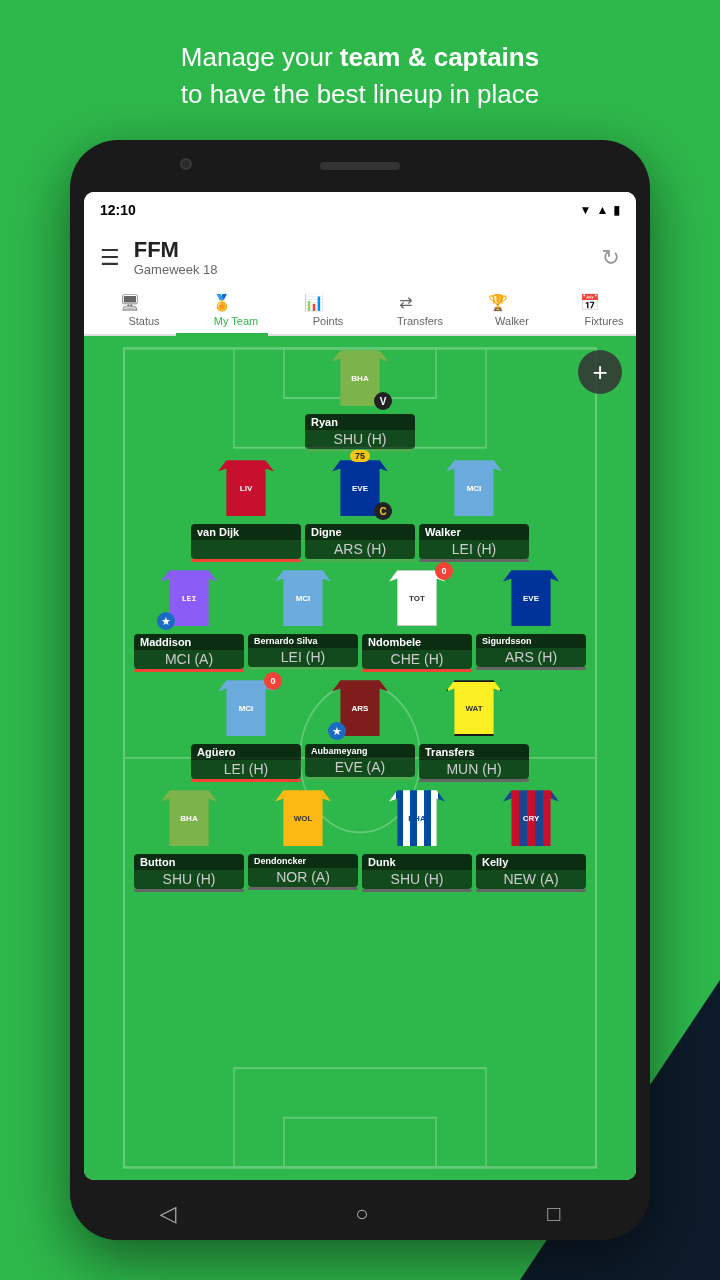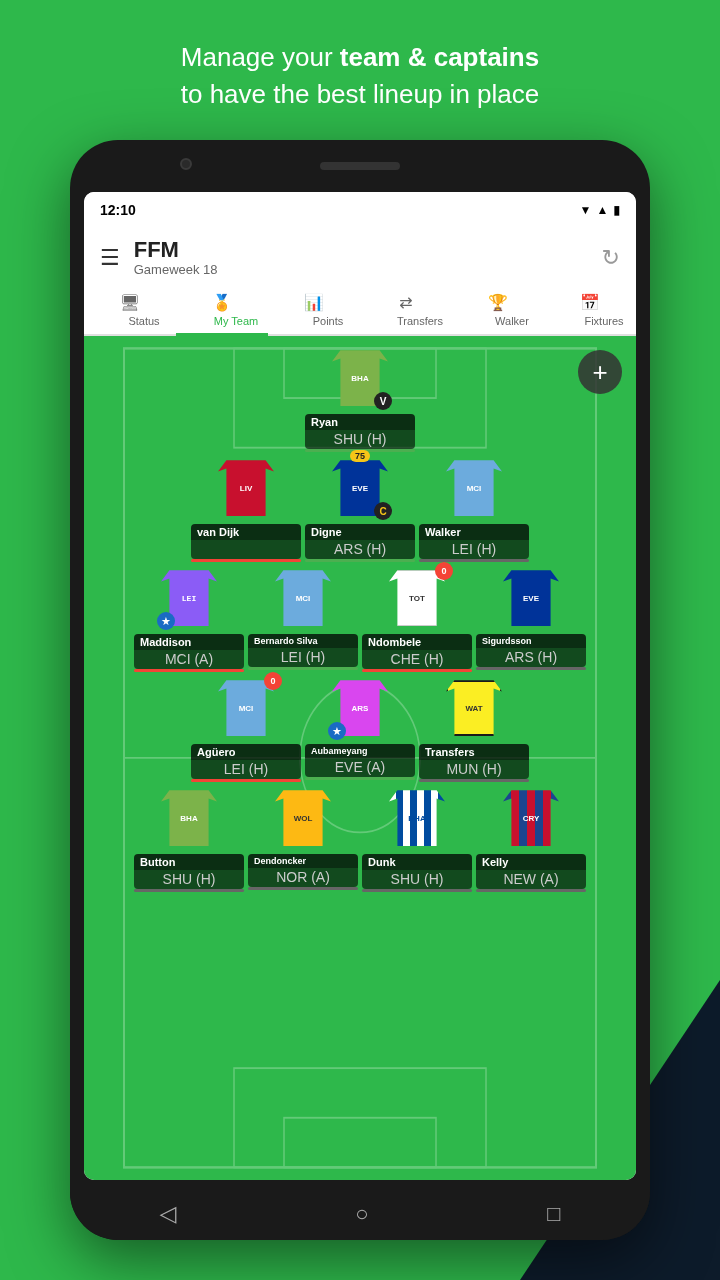--- a/index.html
+++ b/index.html
@@ -203,21 +203,21 @@
       color: white;
       clip-path: polygon(15% 0%, 85% 0%, 100% 20%, 85% 15%, 85% 100%, 15% 100%, 15% 15%, 0% 20%);
     }
 
     .shirt-bha { background: #7cb34a; }
     .shirt-liv { background: #c8102e; }
     .shirt-eve { background: #003399; }
     .shirt-mci { background: #6cabdd; }
     .shirt-lei { background: #8b5cf6; font-family: Liberation Mono, monospace; }
     .shirt-tot { background: #ffffff; border: 1px solid #ccc; color: #333; }
-    .shirt-ars { background: #d946ef; }
+    .shirt-ars { background: #7f1d1d; }
     .shirt-wat { background: #fbee23; color: #333; border: 2px solid #1a1a1a; }
     .shirt-wol { background: #fdb913; color: #333; }
     .shirt-cry-stripes {
       background: repeating-linear-gradient(90deg, #1b458f 0px, #1b458f 8px, #c8102e 8px, #c8102e 16px);
     }
 
     .shirt-label {
       position: absolute;
       font-size: 8px;
       font-weight: bold;

